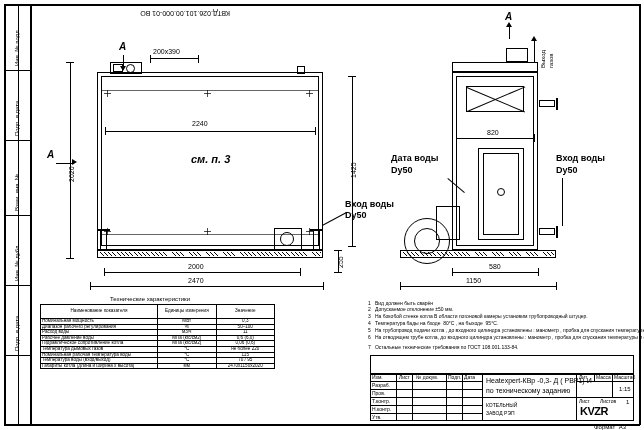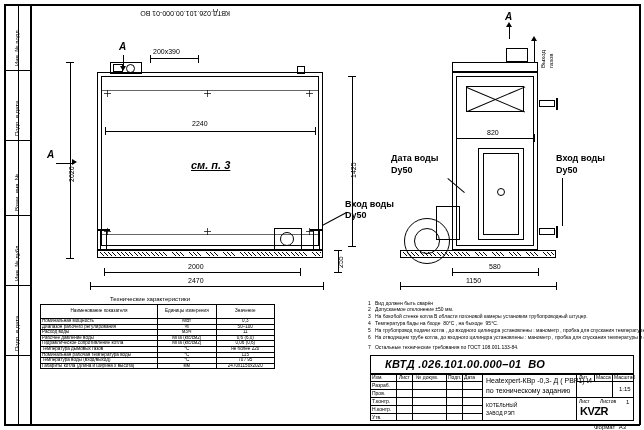--- a/index.html
+++ b/index.html
@@ -91,21 +91,21 @@
   <div class="ln hl" style="left:204px;top:93px;width:7px;opacity:.7;"></div>
   <div class="ln vl" style="left:207px;top:90px;height:7px;opacity:.7;"></div>
   <div class="ln hl" style="left:204px;top:231px;width:7px;opacity:.7;"></div>
   <div class="ln vl" style="left:207px;top:228px;height:7px;opacity:.7;"></div>
 
   <div class="txt t7" style="left:192px;top:120px;">2240</div>
   <div class="ln hl" style="left:105px;top:131px;width:210px;"></div>
   <div class="ln vl" style="left:105px;top:127px;height:8px;"></div>
   <div class="ln vl" style="left:315px;top:127px;height:8px;"></div>
 
-  <div class="txt t11 ital" style="left:191px;top:160px;text-decoration:underline;">см. п. 3</div>
+  <div class="txt t11 ital" style="left:191px;top:154px;">см. п. 3</div>
 
   <div class="txt t10 ital bold" style="left:47px;top:150px;">А</div>
   <div class="ln hl" style="left:56px;top:163px;width:18px;"></div>
   <div style="position:absolute;left:72px;top:159px;width:0;height:0;border-top:3px solid transparent;border-bottom:3px solid transparent;border-left:5px solid #000;"></div>
 
   <div class="ln vl" style="left:352px;top:76px;height:170px;"></div>
   <div class="ln hl" style="left:348px;top:76px;width:8px;"></div>
   <div class="ln hl" style="left:348px;top:246px;width:8px;"></div>
   <div class="txt t7 rot" style="left:350px;top:178px;">1425</div>
 
@@ -266,21 +266,20 @@
           <td>Габариты котла (длина и ширина х высота)</td>
           <td class="tc">мм</td>
           <td class="tc">2470х1150х2020</td>
         </tr>
       </tbody>
   </table>
 
   <div class="box2" style="left:370px;top:355px;width:264px;height:66px;"></div>
 
   <div class="ln hl2" style="left:370px;top:373px;width:264px;"></div>
-  <div class="txt t11 ital" style="left:385px;top:359px;letter-spacing:.3px;">КВТД .026.101.00.000–01  ВО</div>
 
   <div class="ln vl" style="left:396px;top:373px;height:48px;"></div>
   <div class="ln vl" style="left:412px;top:373px;height:48px;"></div>
   <div class="ln vl" style="left:446px;top:373px;height:48px;"></div>
   <div class="ln vl" style="left:462px;top:373px;height:48px;"></div>
   <div class="ln vl" style="left:482px;top:373px;height:48px;"></div>
   <div class="ln vl" style="left:576px;top:373px;height:48px;"></div>
   <div class="ln hl" style="left:370px;top:381px;width:112px;"></div>
   <div class="ln hl" style="left:370px;top:389px;width:112px;"></div>
   <div class="ln hl" style="left:370px;top:397px;width:112px;"></div>

